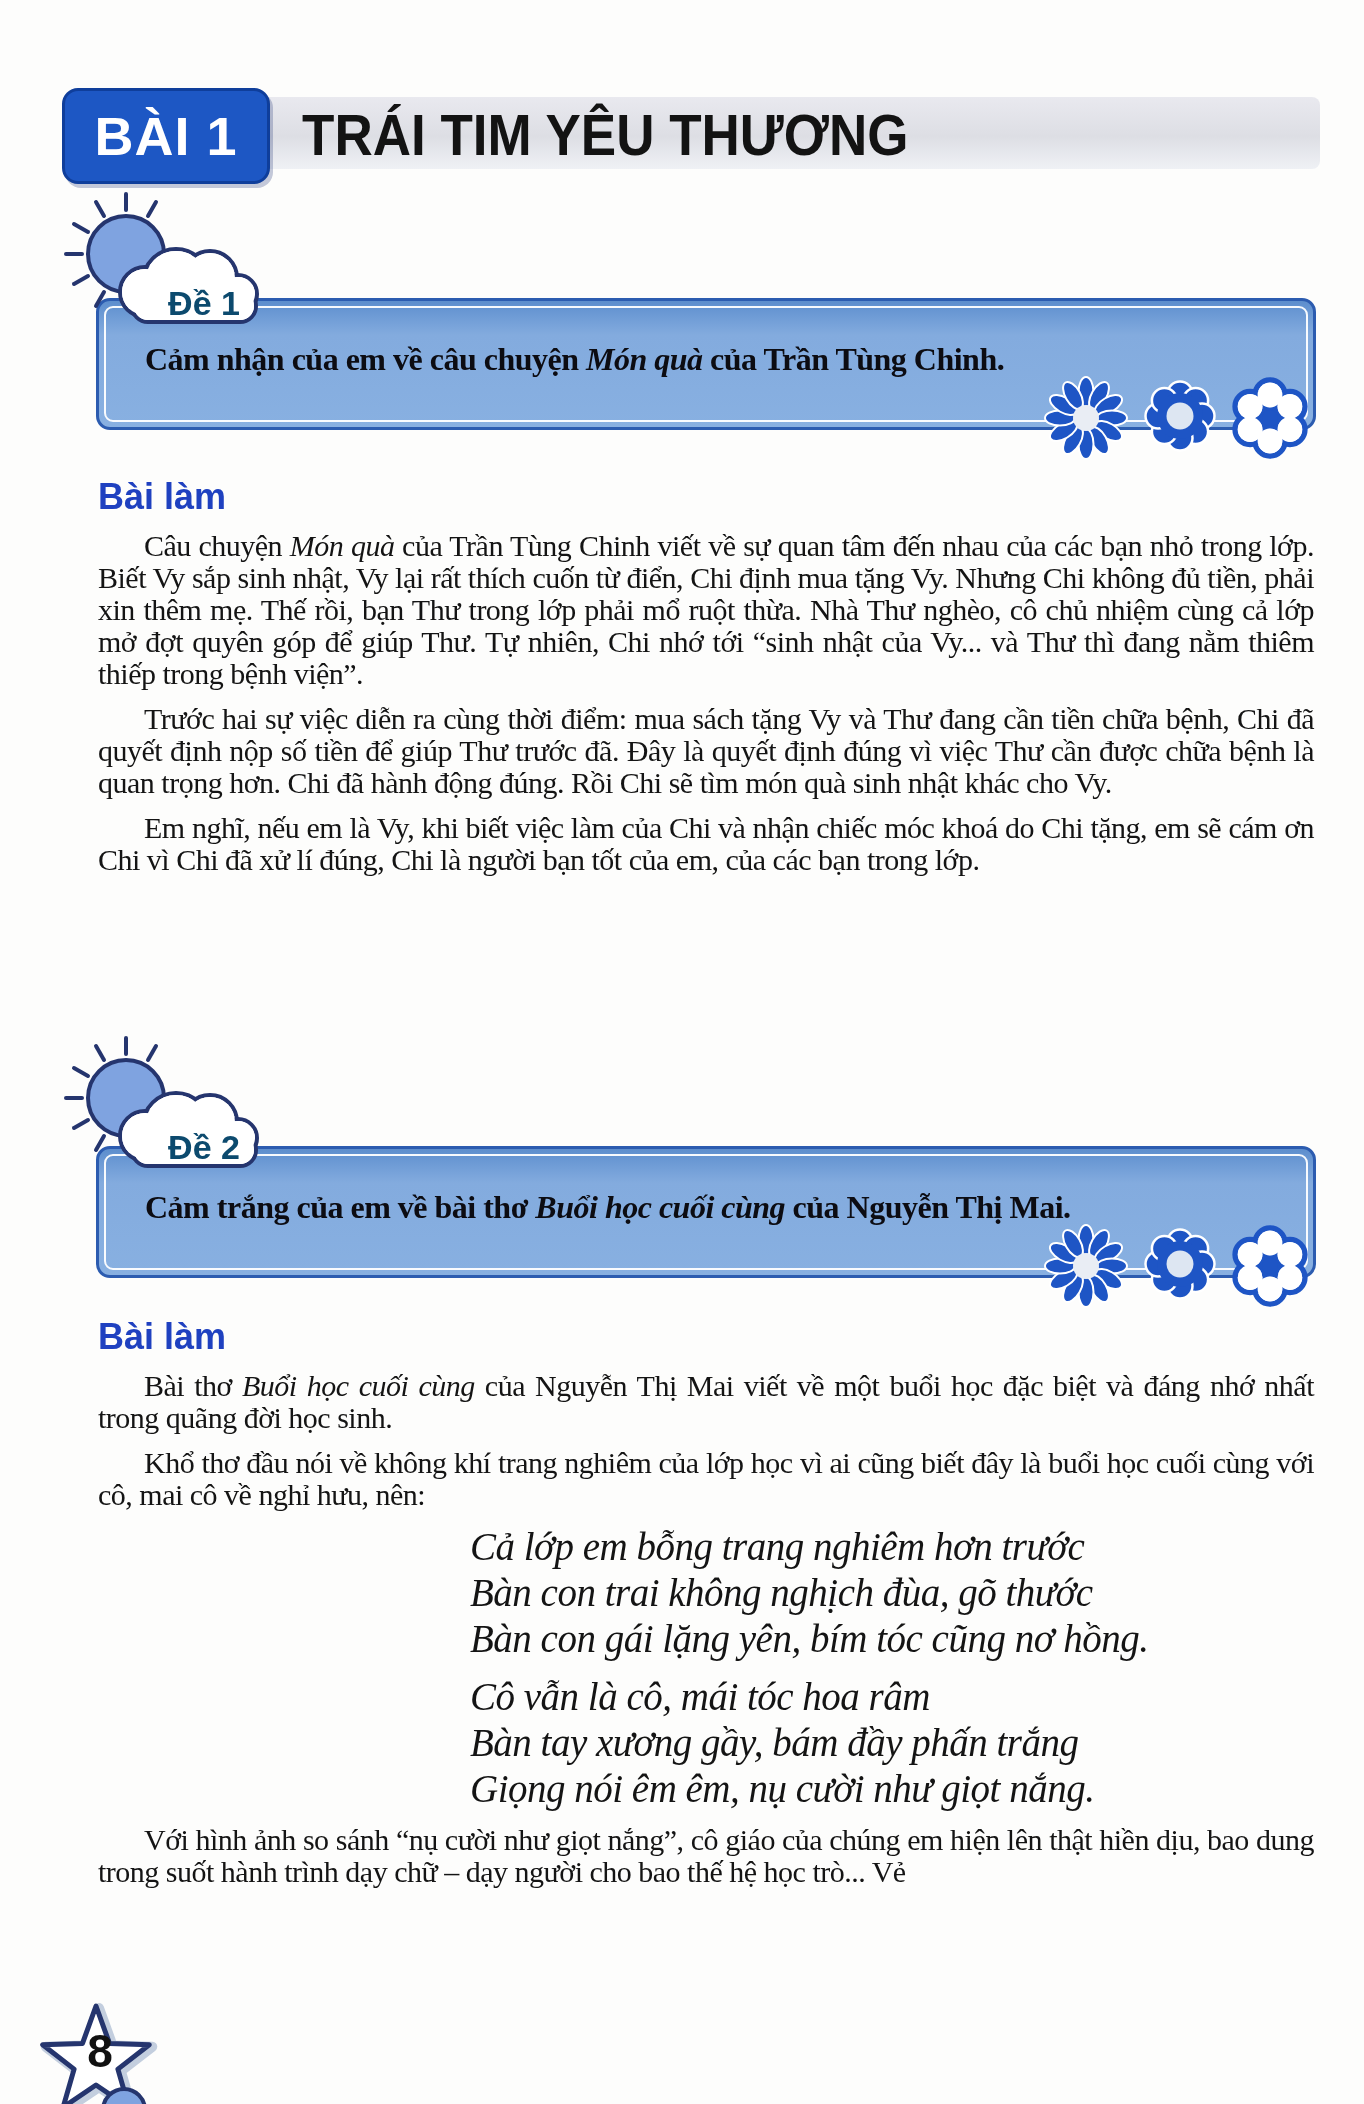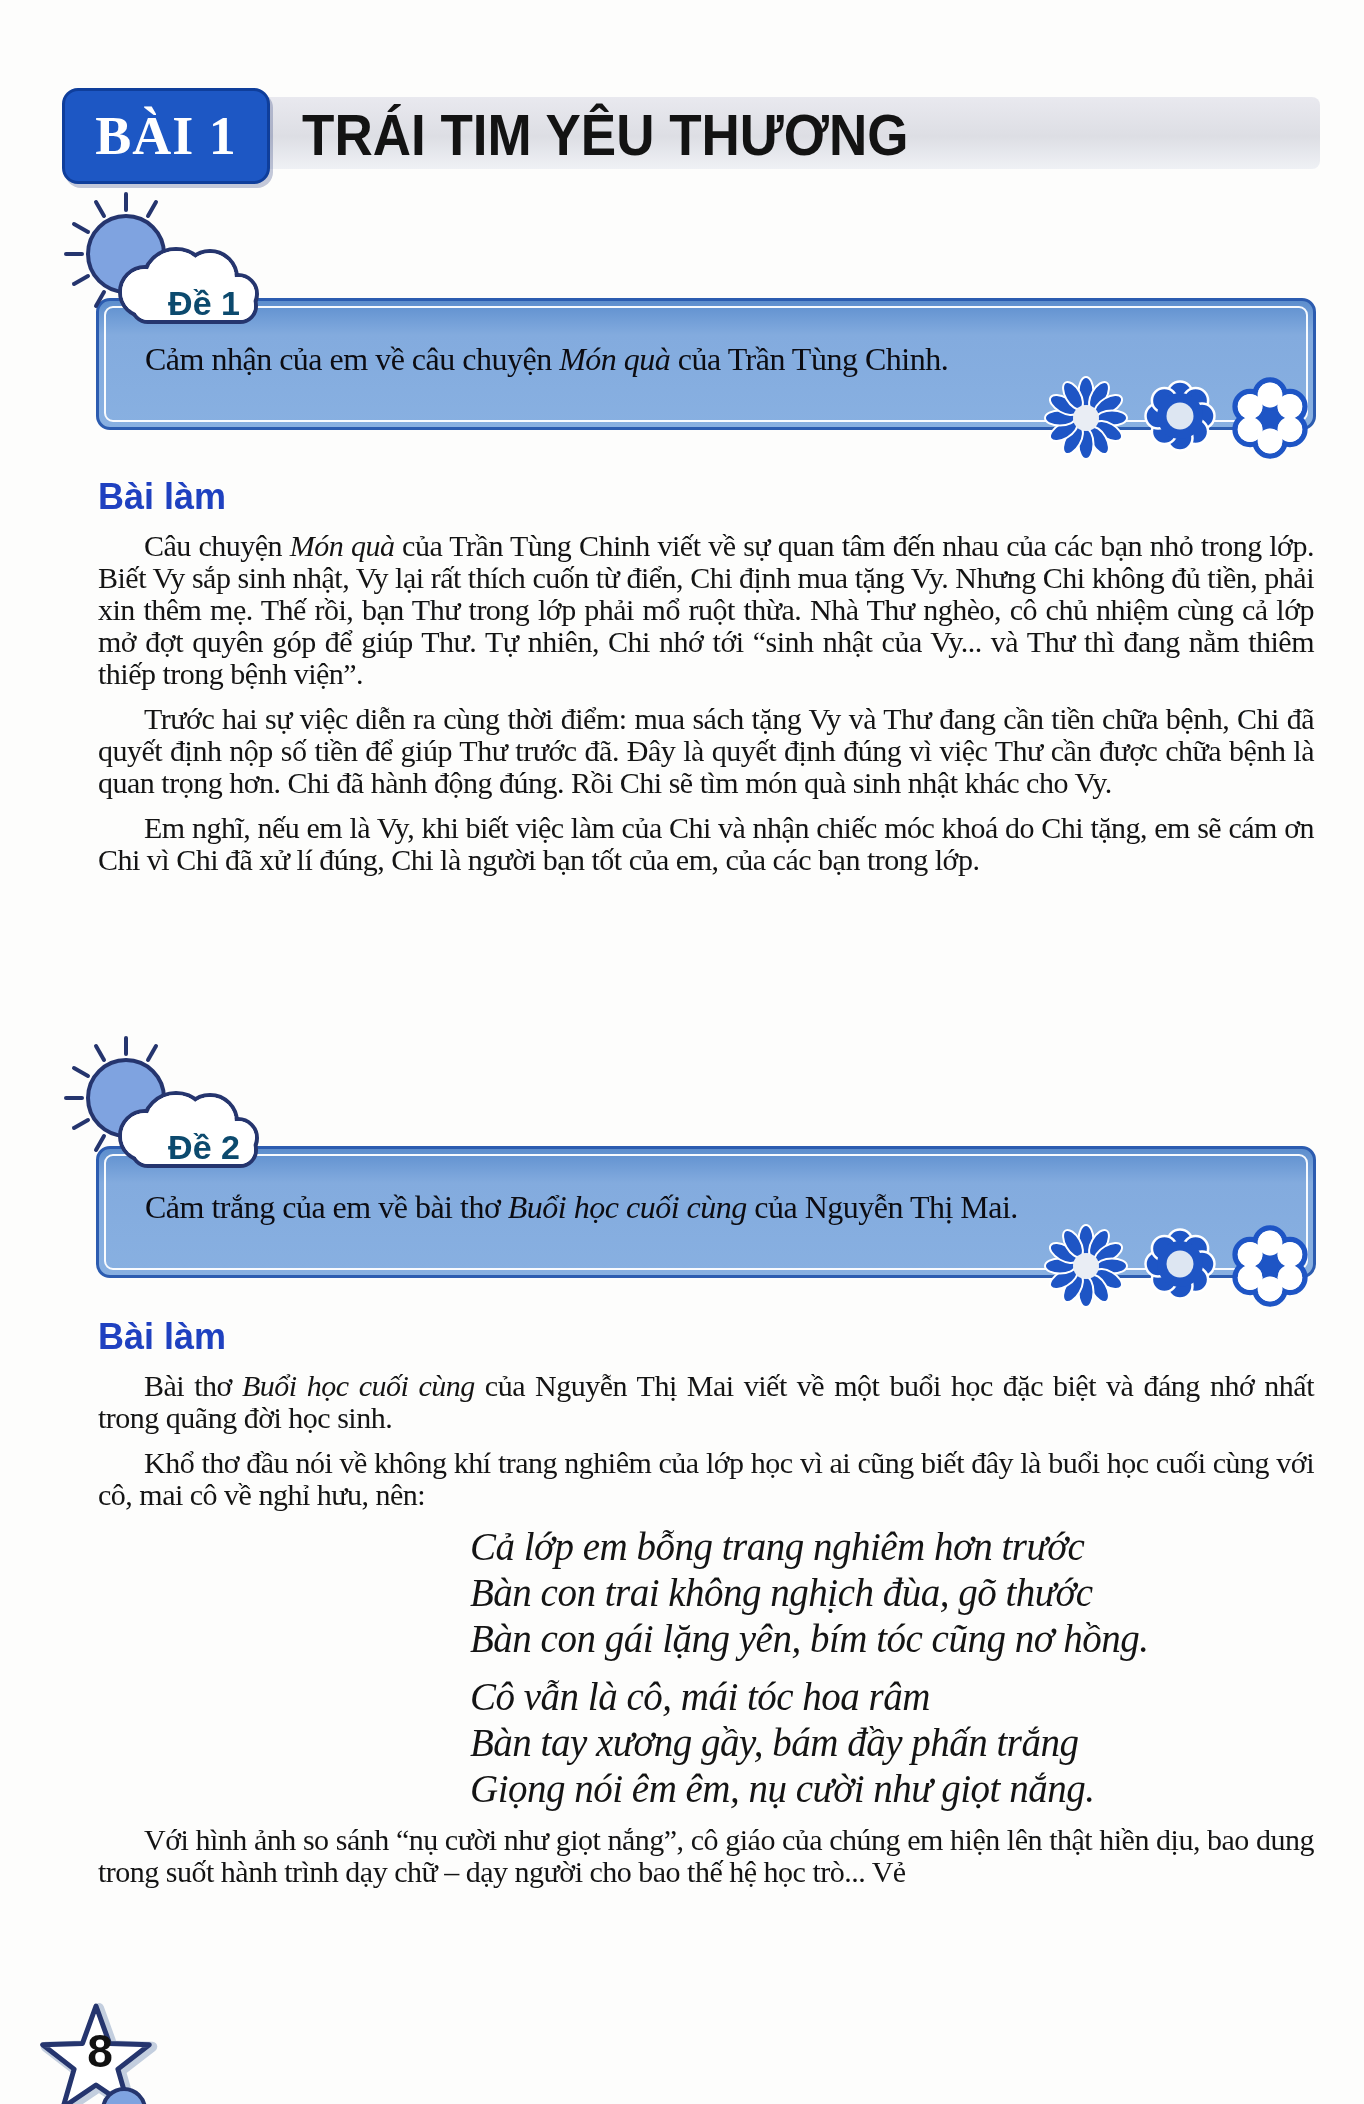--- a/index.html
+++ b/index.html
@@ -6,35 +6,35 @@
   body{width:1364px;height:2104px;background:#fff;}
   .page{position:relative;width:1364px;height:2104px;background:#fdfdfc;overflow:hidden;
         font-family:"Liberation Serif",serif;color:#141414;}
 
   
   .title-strip{position:absolute;left:116px;top:97px;width:1204px;height:72px;
                background:linear-gradient(180deg,#e9e9ef 0%,#dddee4 55%,#eff1f5 100%);
                border-radius:8px;}
   .lesson-badge{position:absolute;left:62px;top:88px;width:202px;height:90px;
                 background:#1d57c4;border:3px solid #0f3e9b;border-radius:16px;
-                color:#fff;font-family:Liberation Serif, serif;font-weight:bold;
+                color:#fff;font-family:Liberation Sans, sans-serif;font-weight:bold;
                 font-size:54px;display:flex;align-items:center;justify-content:center;
                 letter-spacing:1px;box-shadow:3px 4px 0 rgba(25,45,110,.25);}
   .lesson-title{position:absolute;left:302px;top:102px;margin:0;
                 font-family:"Liberation Sans",sans-serif;font-weight:bold;font-size:57px;
                 color:#131313;transform:scaleX(.93);transform-origin:left;white-space:nowrap;}
 
   
   .banner{position:absolute;left:96px;width:1220px;height:132px;
           background:linear-gradient(180deg,#5d8ecd 0px,#6f9cd6 16px,#83abde 34px,#88b0e1 100%);
           border:3px solid #2c5cb0;border-radius:14px;box-sizing:border-box;z-index:1;}
   .banner::after{content:"";position:absolute;inset:5px;border:2px solid rgba(255,255,255,.95);
                  border-radius:9px;pointer-events:none;}
   .banner1{top:298px;} .banner2{top:1146px;}
-  .prompt{margin:0;padding:40px 40px 0 46px;font-size:32px;font-weight:normal;color:#0c0c12;
+  .prompt{margin:0;padding:40px 40px 0 46px;font-size:32px;font-weight:bold;color:#0c0c12;
           letter-spacing:-0.5px;}
   .prompt em{font-style:italic;}
 
   .suncloud{position:absolute;width:235px;height:155px;z-index:3;}
   .suncloud1{left:60px;top:192px;} .suncloud2{left:60px;top:1036px;}
   .suncloud .tag{position:absolute;left:86px;top:92px;width:116px;text-align:center;
                  font-family:"Liberation Sans",sans-serif;font-weight:bold;font-size:34px;color:#0c4a6e;}
 
   .flowers{position:absolute;width:285px;height:100px;z-index:4;}
   .flowers1{left:1040px;top:370px;} .flowers2{left:1040px;top:1218px;}

